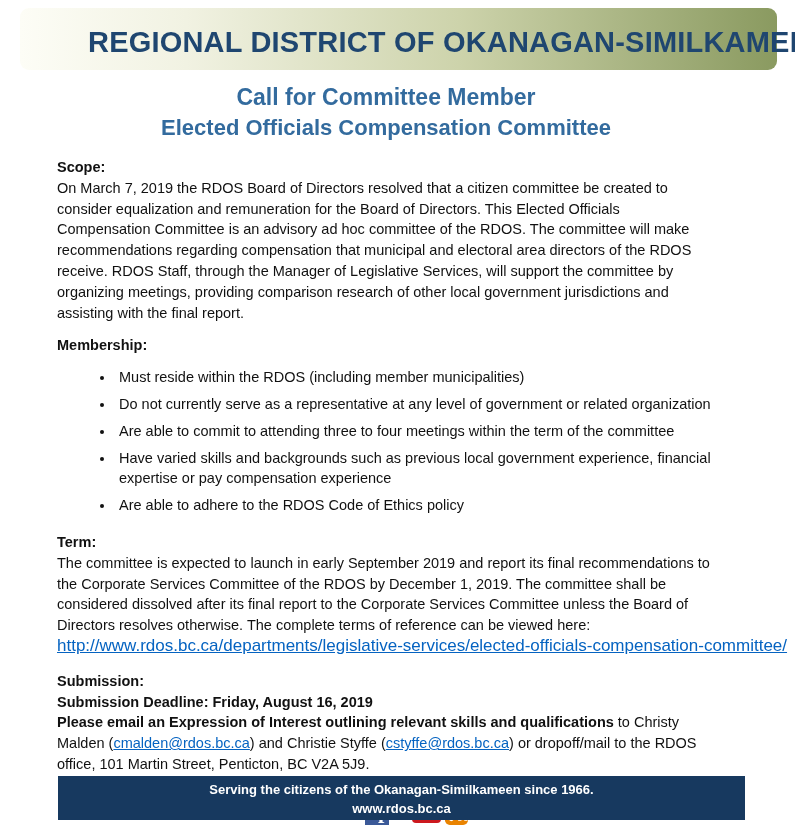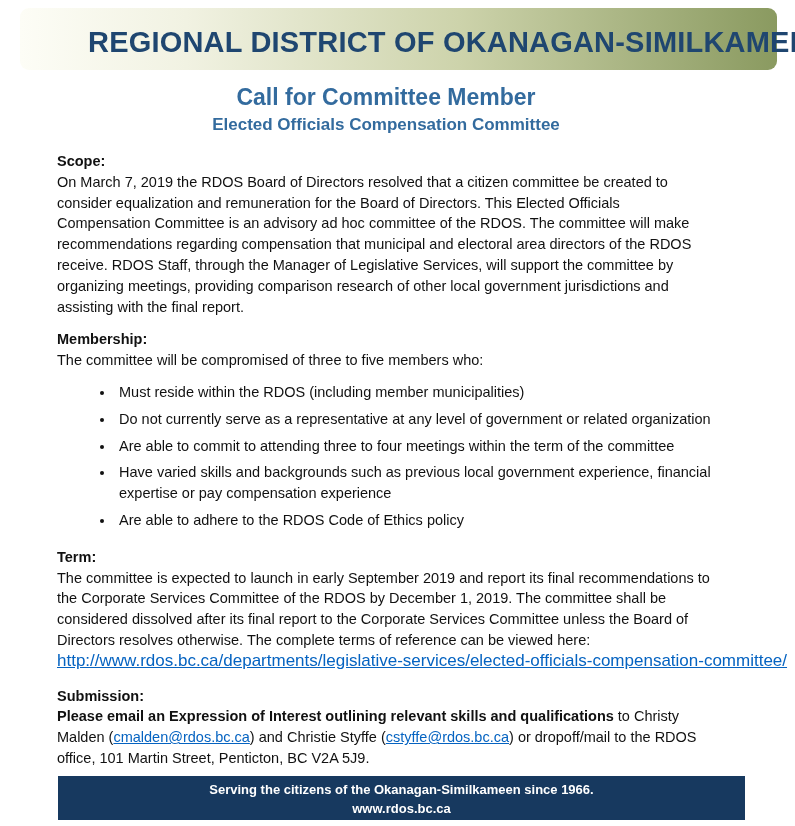--- a/index.html
+++ b/index.html
@@ -11,21 +11,21 @@
       background:linear-gradient(to right,#fdfdf6 0%,#f1f2e2 22%,#cdd3ab 58%,#8a9a60 100%);}
   .logo{position:absolute;left:25px;top:9px;width:56px;text-align:center;}
   .logo svg{display:block;}
   .logo-region{font-size:6.5px;font-weight:bold;color:#1c3f5e;line-height:7.5px;letter-spacing:.2px;margin-top:1px;}
   .header-title{position:absolute;left:88px;top:8px;height:52px;width:690px;display:flex;align-items:center;
       font-size:29px;font-weight:bold;color:#1f4670;letter-spacing:.2px;white-space:nowrap;margin-top:8px;}
 
   
   .flow{position:absolute;left:0;top:0;width:770px;box-sizing:border-box;padding:84px 55px 0 57px;}
   .masthead-title{text-align:center;font-size:23px;font-weight:600;color:#336b9e;}
-  .masthead-subtitle{text-align:center;font-size:17px;font-weight:bold;color:#336b9e;margin-top:4px;}
+  .masthead-subtitle{text-align:center;font-size:22px;font-weight:bold;color:#336b9e;margin-top:4px;}
 
   .content{margin-top:16px;font-size:14.5px;line-height:20.8px;}
   .sec-heading{font-weight:bold;margin-top:12px;}
   .sec-heading span{}
   .content p{margin:0;}
   ul.bullets{margin:11px 0 0 0;padding:0 0 0 58px;}
   ul.bullets li{margin-bottom:6px;padding-left:4px;}
   .link-line{margin-top:0;}
   .link-line a{color:#0563c1;text-decoration:underline;font-size:17px;white-space:nowrap;}
   .email-link{color:#0563c1;text-decoration:underline;}
@@ -63,41 +63,41 @@
     <div class="content">
 
       <div class="sec-heading">
         <span>Scope:</span>
       </div>
       <p>On March 7, 2019 the RDOS Board of Directors resolved that a citizen committee be created to consider equalization and remuneration for the Board of Directors. This Elected Officials Compensation Committee is an advisory ad hoc committee of the RDOS. The committee will make recommendations regarding compensation that municipal and electoral area directors of the RDOS receive. RDOS Staff, through the Manager of Legislative Services, will support the committee by organizing meetings, providing comparison research of other local government jurisdictions and assisting with the final report.</p>
 
       <div class="sec-heading">
         <span>Membership:</span>
       </div>
-      <p>The committee will be compromised of three to five members who:</p>
 
       <ul class="bullets">
         <li>Must reside within the RDOS (including member municipalities)</li>
         <li>Do not currently serve as a representative at any level of government or related organization</li>
         <li>Are able to commit to attending three to four meetings within the term of the committee</li>
         <li>Have varied skills and backgrounds such as previous local government experience, financial expertise or pay compensation experience</li>
         <li>Are able to adhere to the RDOS Code of Ethics policy</li>
       </ul>
 
       <div class="sec-heading" style="margin-top:16px;">
         <span>Term:</span>
       </div>
       <p>The committee is expected to launch in early September 2019 and report its final recommendations to the Corporate Services Committee of the RDOS by December 1, 2019. The committee shall be considered dissolved after its final report to the Corporate Services Committee unless the Board of Directors resolves otherwise.  The complete terms of reference can be viewed here:</p>
       <p class="link-line">
         <a href="#">http://www.rdos.bc.ca/departments/legislative-services/elected-officials-compensation-committee/</a>
       </p>
 
       <div class="sec-heading" style="margin-top:14px;">
         <span>Submission:</span>
       </div>
+      <p class="bold">Submission Deadline: Friday, August 16, 2019</p>
       <p><span class="bold">Please email an Expression of Interest outlining relevant skills and qualifications</span><span> to Christy Malden (</span><a href="#" class="email-link">cmalden@rdos.bc.ca</a><span>) and Christie Styffe (</span><a href="#" class="email-link">cstyffe@rdos.bc.ca</a><span>) or dropoff/mail to the RDOS office, 101 Martin Street, Penticton, BC V2A 5J9.</span></p>
 
       <div class="social-row">
         <span class="find-us">Find us on</span>
         <span class="fb-icon">
             <span>f</span>
           </span>
         <span class="yt-icon">
           <span class="yt-you">You</span>
           <span class="yt-tube">Tube</span>

